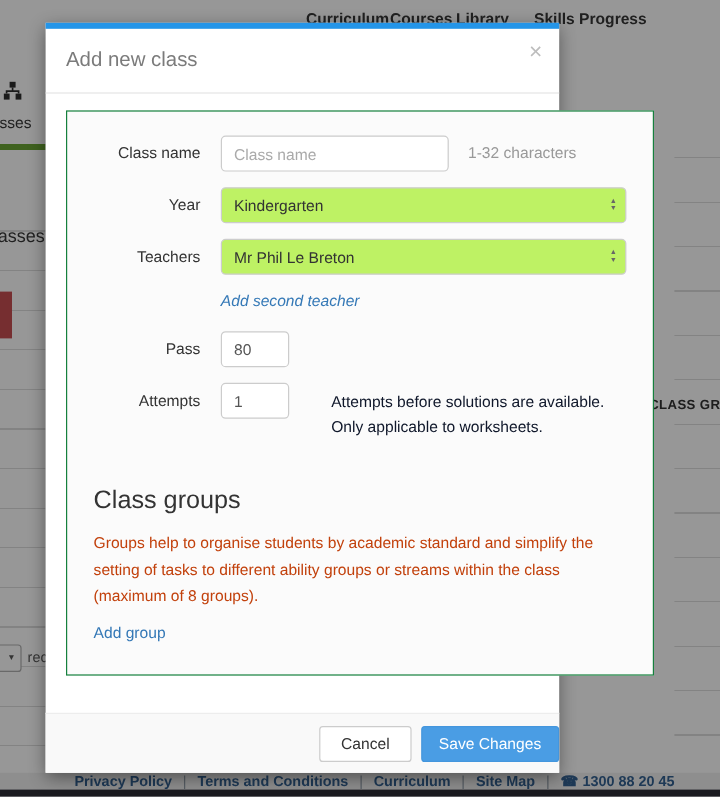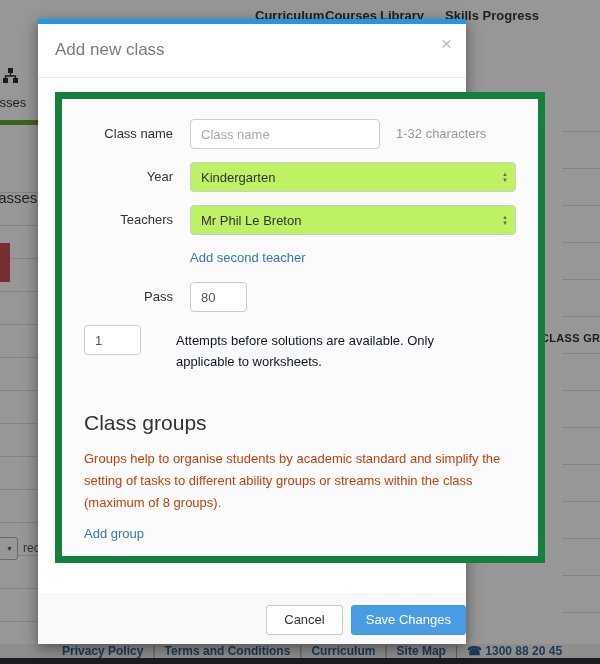--- a/index.html
+++ b/index.html
@@ -55,21 +55,21 @@
     position:absolute; left:38px; top:19px; width:428px; height:625px; z-index:10;
     background:#ffffff; border-top:5px solid #2495e8;
     box-shadow:0 4px 14px rgba(0,0,0,0.45);
   }
   .modal-header { position:relative; height:54px; border-bottom:1px solid #e5e5e5; }
   .modal-title { position:absolute; left:17px; top:16px; font-size:17px; color:#7b7b7b; }
   .modal-close { position:absolute; right:14px; top:10px; font-size:19px; color:#bdbdbd; cursor:pointer; line-height:1; }
 
   .panel {
     position:absolute; left:17px; top:68px; width:490px; height:471px;
-    background:#fbfbfb; border:7px solid #15803d;
+    background:#fbfbfb; border:1px solid #15803d;
     padding:20px 22px;
   }
   .frow { display:flex; align-items:center; margin-bottom:13px; }
   .frow.top { align-items:flex-start; }
   .flabel { width:89px; margin-right:17px; text-align:right; font-size:13px; color:#333; line-height:30px; flex:none; }
   .tinput {
     height:30px; border:1px solid #ccc; border-radius:4px; background:#fff;
     padding:0 10px; font-size:13px; color:#555; font-family:"Liberation Sans",sans-serif;
   }
   .tinput::placeholder { color:#aaa; }
@@ -78,21 +78,21 @@
   .fselect {
     position:relative; width:357px; height:30px; border:1px solid #ccc; border-radius:4px;
     background:#bef264; display:flex; align-items:center; padding:0 22px 0 10px;
     font-size:13px; color:#333; cursor:pointer;
   }
   .fselect .arrows {
     position:absolute; right:7px; top:8px; display:flex; flex-direction:column;
     font-size:6px; color:#666; line-height:6px;
   }
   .link { font-size:13px; color:#3478b6; cursor:pointer; display:inline-block; }
-  .teacher-link-row { margin:3px 0 16px 106px; }
+  .teacher-link-row { margin:3px 0 16px 106px;font-style:italic; }
   .attempts-hint { margin-left:35px; width:278px; font-size:13px; color:#0f172a; line-height:21px; padding-top:5px; }
 
   .cg-title { margin-top:39px; font-size:21px; font-weight:normal; color:#333; }
   .cg-desc { margin-top:13px; font-size:13px; color:#c2410c; line-height:22px; width:445px; }
   .cg-addlink { margin-top:12px; }
 
   .modal-footer {
     position:absolute; left:0; bottom:0; width:100%; height:50px;
     background:#f9f9f9; border-top:1px solid #ededed;
     display:flex; align-items:center; justify-content:flex-end; gap:8px; 
@@ -194,20 +194,21 @@
     <div class="teacher-link-row">
       <span class="link">Add second teacher</span>
     </div>
 
     <div class="frow">
       <div class="flabel">Pass</div>
       <input class="tinput w57" type="text" value="80" style="">
     </div>
 
     <div class="frow top">
+      <div class="flabel">Attempts</div>
       <input class="tinput w57" type="text" value="1" style="">
       <div class="attempts-hint">Attempts before solutions are available. Only applicable to worksheets.</div>
     </div>
 
     <h2 class="cg-title">Class groups</h2>
     <p class="cg-desc">Groups help to organise students by academic standard and simplify the setting of tasks to different ability groups or streams within the class (maximum of 8 groups).</p>
     <span class="link cg-addlink">Add group</span>
   </div>
 
   <div class="modal-footer">

